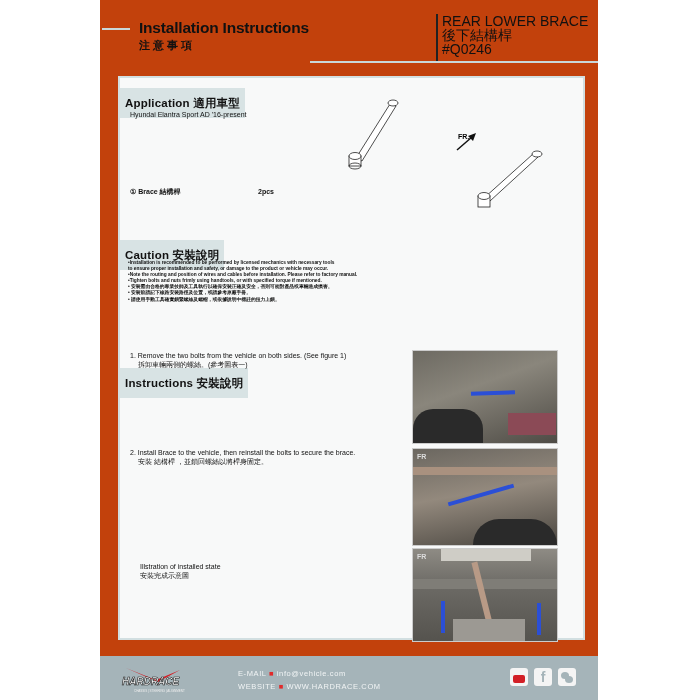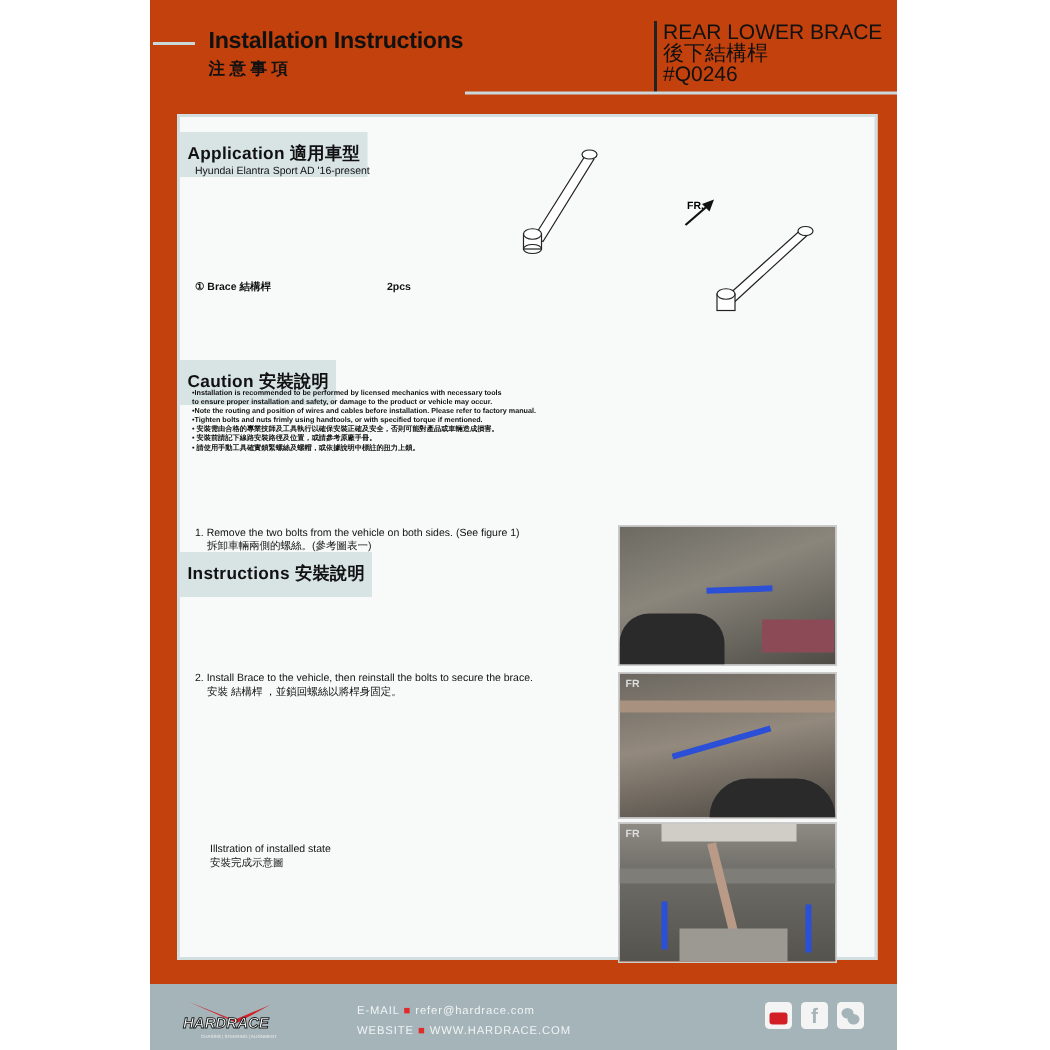--- a/index.html
+++ b/index.html
@@ -134,21 +134,21 @@
     </div>
   </div>
 
   <div class="footer">
     <svg class="logo" viewBox="0 0 96 28">
       <path d="M6 2 L36 14 L60 4 L38 16 Z" fill="#d21f26"></path>
       <text x="2" y="19" font-size="10" font-style="italic" font-weight="bold" fill="#fff" stroke="#111" stroke-width="0.6" font-family="Liberation Sans, sans-serif">HARDRACE</text>
       <text x="14" y="26" font-size="3" fill="#eee" font-family="Liberation Sans, sans-serif">CHASSIS | STEERING | ALIGNMENT</text>
     </svg>
     <div class="contact">
-      <div><span>E-MAIL</span> <span class="dot">■</span> <span>refer@hardrace.com</span></div>
+      <div><span>E-MAIL</span> <span class="dot">■</span> <span>info@vehicle.com</span></div>
       <div><span>WEBSITE</span> <span class="dot">■</span> <span>WWW.HARDRACE.COM</span></div>
     </div>
     <div class="social" style="left:410px;">
       <div style="position:absolute; left:3px; top:7px; width:12px; height:8px; background:#d21f26; border-radius:2px;"></div>
     </div>
     <div class="social" style="left:434px; font-weight:bold; color:#a5b4b9; font-size:14px; text-align:center; line-height:19px;">f</div>
     <div class="social" style="left:458px;">
       <div style="position:absolute; left:3px; top:4px; width:8px; height:7px; background:#a5b4b9; border-radius:50%;"></div>
       <div style="position:absolute; left:7px; top:8px; width:8px; height:7px; background:#a5b4b9; border-radius:50%;"></div>
     </div>

